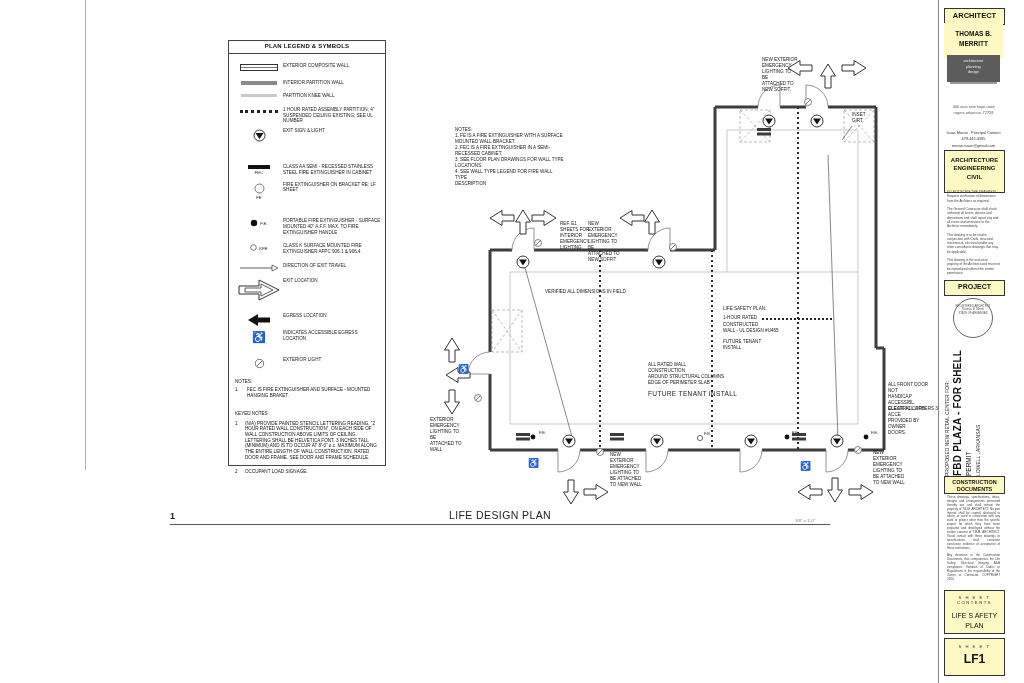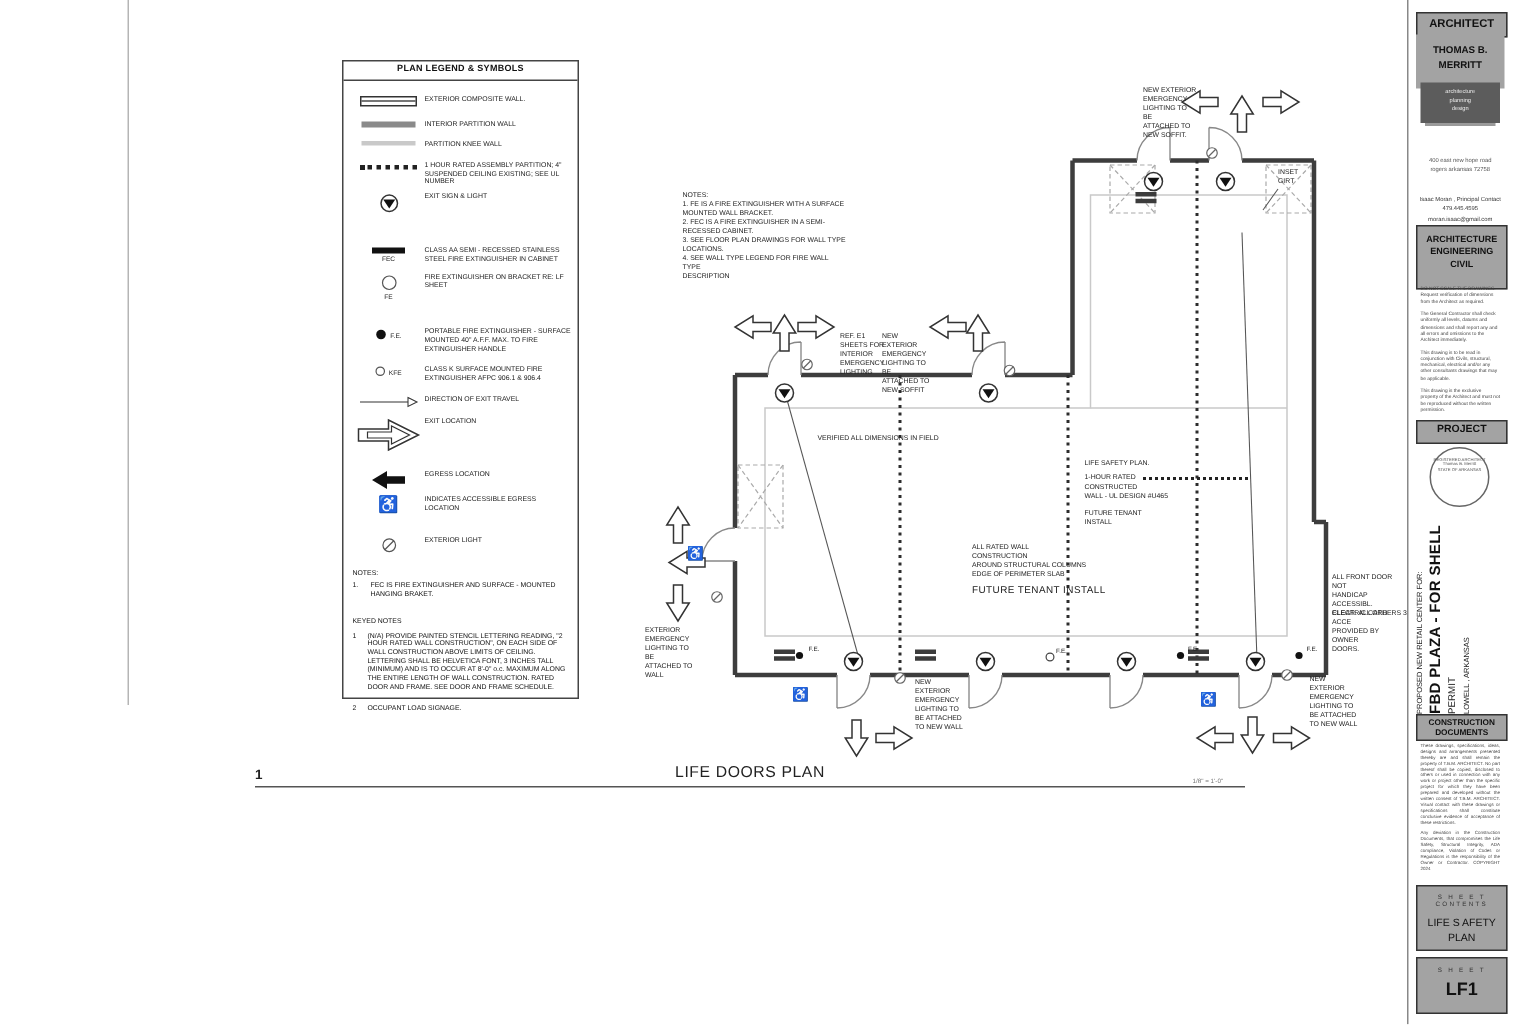--- a/index.html
+++ b/index.html
@@ -39,21 +39,21 @@
   
   .dwg-num{position:absolute;left:170px;top:511px;font-size:9px;font-weight:bold;color:#222;}
   .dwg-title{position:absolute;left:300px;top:509px;width:400px;text-align:center;
              font-size:10.5px;color:#222;letter-spacing:.4px;}
   .dwg-rule{position:absolute;left:170px;top:524px;width:660px;height:1px;background:#555;}
   .dwg-scale{position:absolute;left:795px;top:518px;font-size:4.2px;color:#777;}
 
   
   .tb-line{position:absolute;left:938px;top:0;width:1px;height:683px;background:#888;}
   .tb{position:absolute;left:944px;top:8px;width:61px;height:668px;font-size:4px;}
-  .tb .box{position:absolute;left:0;width:59px;border:1px solid #333;background:#a3a3a3;}
+  .tb .box{position:absolute;left:0;width:59px;border:1px solid #333;background:#fef9c3;}
   .tb-architect{top:0;height:13px;text-align:center;font-weight:bold;font-size:7.5px;padding-top:2px;}
   .tb-name{top:15px;height:30px;text-align:center;font-weight:bold;font-size:6.5px;padding-top:6px;line-height:1.5;border:none !important;}
   .tb-brand{position:absolute;left:3px;top:47px;width:53px;height:23px;background:#5c5c5c;color:#eee;
             font-size:3.8px;text-align:center;padding-top:4px;line-height:1.5;}
   .tb-sep{position:absolute;left:6px;top:74px;width:47px;height:2px;background:#9a9a9a;}
   .tb-addr{position:absolute;left:0;top:96px;width:59px;text-align:center;color:#555;font-size:3.9px;line-height:1.5;}
   .tb-contact{position:absolute;left:0;top:122px;width:59px;text-align:center;color:#333;font-size:3.9px;line-height:1.6;}
   .tb-disc{top:142px;height:36px;text-align:center;font-weight:bold;font-size:6px;padding-top:5px;line-height:1.4;}
   .tb-legal{position:absolute;left:3px;top:182px;width:53px;color:#444;font-size:3.2px;line-height:1.35;}
   .tb-legal p{margin:0 0 4px 0;}
@@ -416,21 +416,21 @@
 LIGHTING TO
 BE ATTACHED
 TO NEW WALL</div>
   <div class="ann" style="left:873px;top:450px;width:32px;">NEW EXTERIOR
 EMERGENCY
 LIGHTING TO
 BE ATTACHED
 TO NEW WALL</div>
 
   <div class="dwg-num">1</div>
-  <div class="dwg-title">LIFE DOORS PLAN</div>
+  <div class="dwg-title">LIFE DESIGN PLAN</div>
   <div class="dwg-rule"></div>
   <div class="dwg-scale">1/8" = 1'-0"</div>
 
   <div class="tb-line"></div>
   <div class="tb">
 
     <div class="box tb-architect">ARCHITECT</div>
     <div class="box tb-name pre">THOMAS B.
 MERRITT</div>
     <div class="tb-brand pre">architecture

